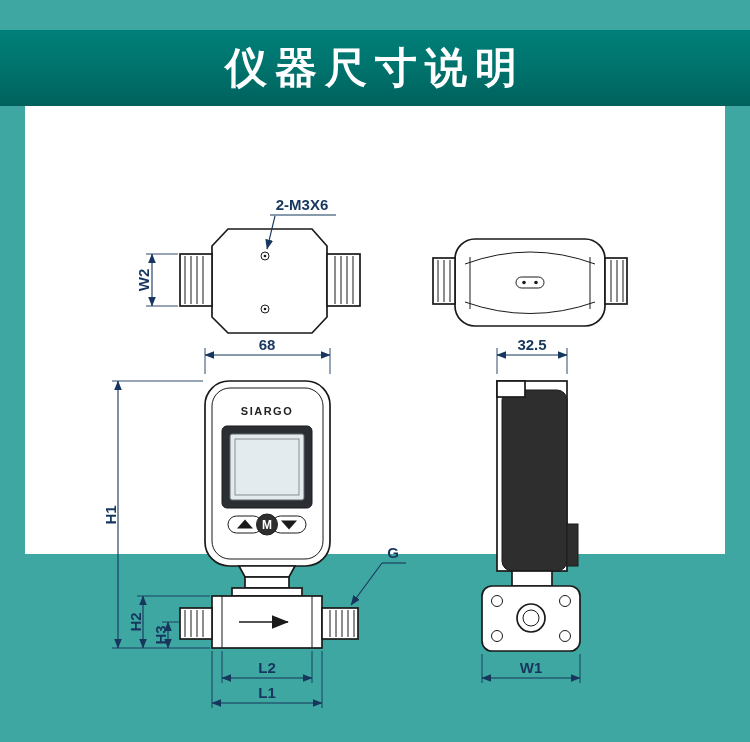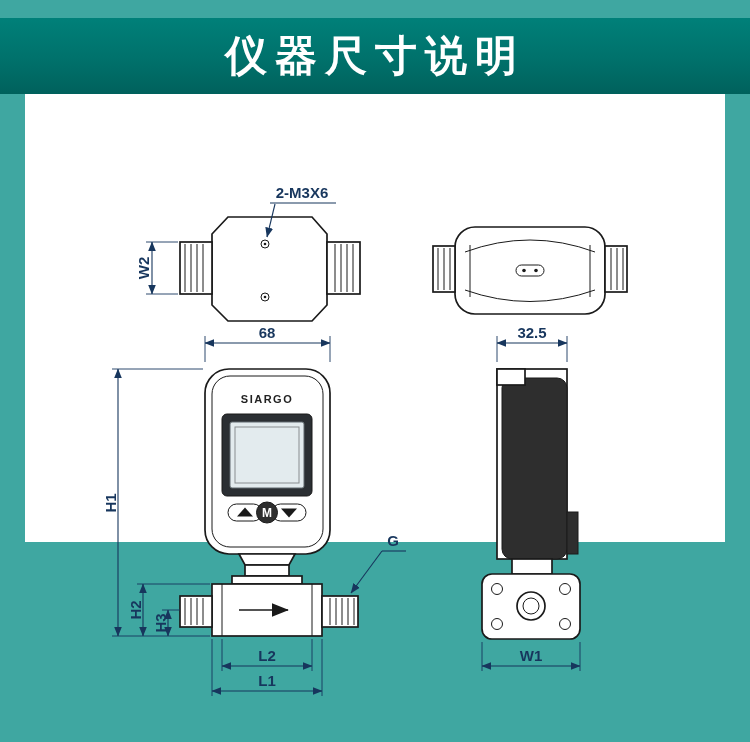--- a/index.html
+++ b/index.html
@@ -9,21 +9,21 @@
     --ink:#1a1a1a;
   }
   html,body{margin:0;padding:0;}
   body{
     width:750px;height:742px;
     background:var(--bg);
     font-family:"Liberation Sans",sans-serif;
     overflow:hidden;
   }
   .banner{
-    margin-top:18px;height:76px;
+    margin-top:30px;height:76px;
     background:linear-gradient(180deg,#008079 0%,var(--banner) 55%,#00615c 100%);
     display:flex;align-items:center;justify-content:center;
   }
   .banner h1{
     color:#ffffff;font-size:42px;font-weight:bold;
     letter-spacing:8px;margin:0;
   }
   .card{
     width:700px;height:448px;margin:0 auto;
     background:#ffffff;

